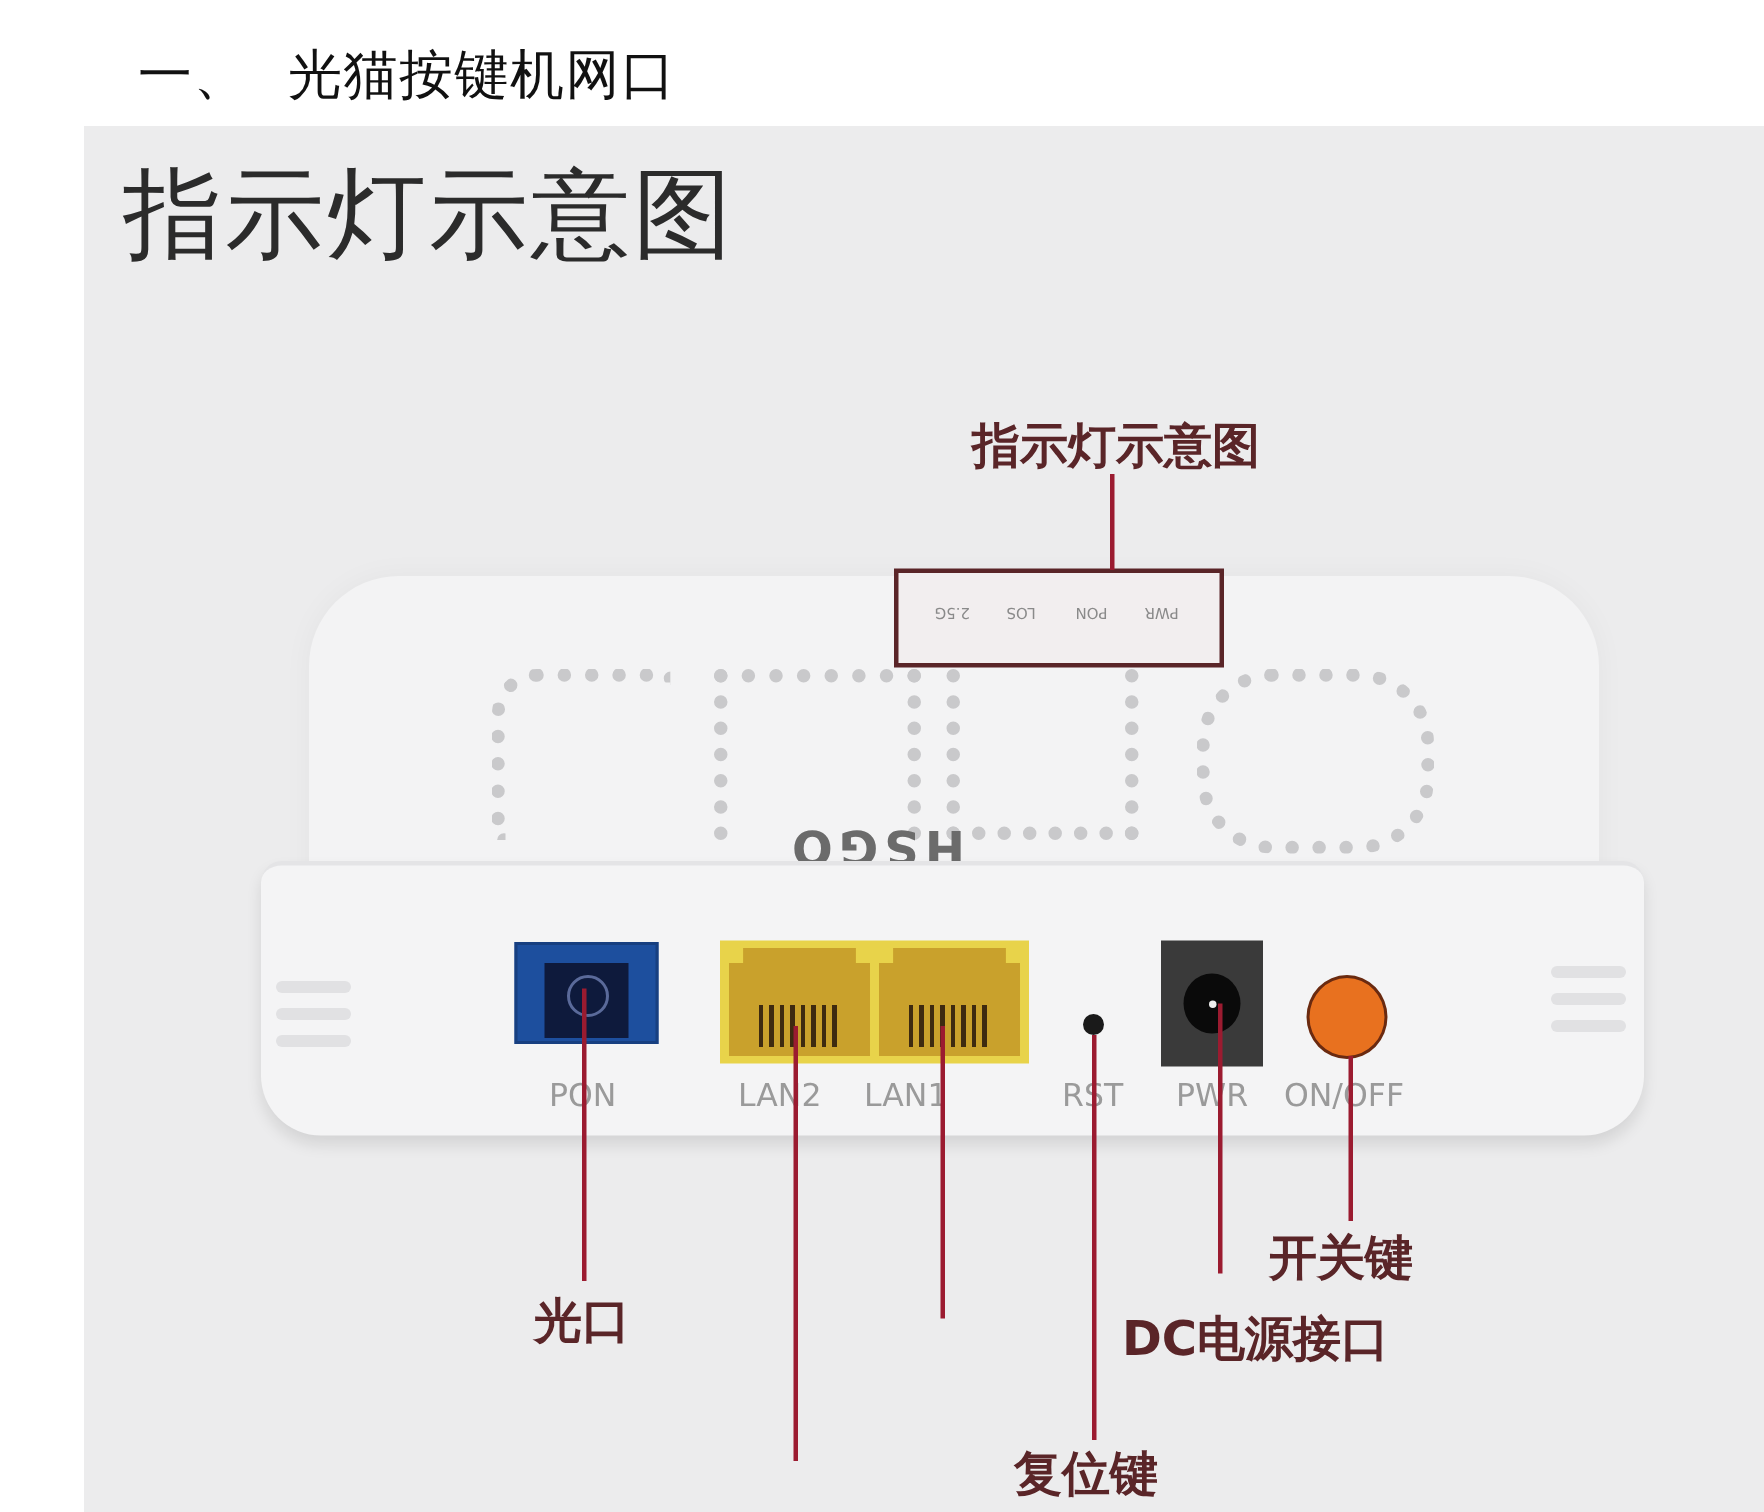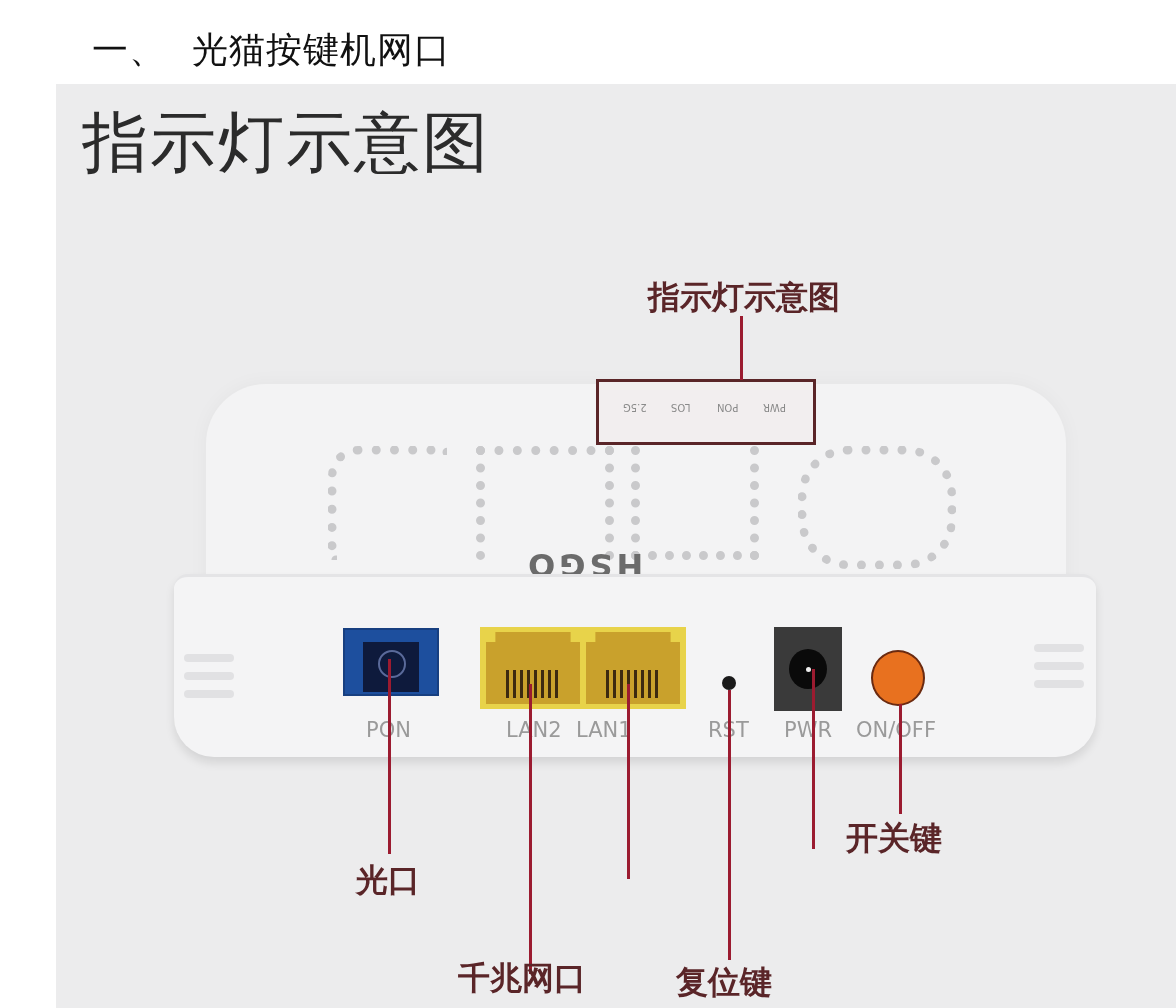--- a/index.html
+++ b/index.html
@@ -86,32 +86,32 @@
       </div>
   </div>
   <div class="rst"></div>
   <div class="pwr">
       <div class="hole"></div>
       <div class="pin"></div>
     </div>
   <div class="onoff"></div>
 
   <span class="port-label" style="left:310px">PON</span>
-  <span class="port-label" style="left:450px">LAN2</span>
+  <span class="port-label" style="left:436px">LAN2</span>
   <span class="port-label" style="left:520px">LAN1</span>
   <span class="port-label" style="left:652px">RST</span>
   <span class="port-label" style="left:728px">PWR</span>
   <span class="port-label" style="left:800px">ON/OFF</span>
 
   <div class="line" style="left:684px;top:232px;height:64px;"></div>
   <div class="line" style="left:332px;top:575px;height:195px;"></div>
   <div class="line" style="left:473px;top:600px;height:290px;"></div>
   <div class="line" style="left:571px;top:600px;height:195px;"></div>
   <div class="line" style="left:672px;top:606px;height:270px;"></div>
   <div class="line" style="left:756px;top:585px;height:180px;"></div>
   <div class="line" style="left:843px;top:620px;height:110px;"></div>
 
   <div class="callout-text" style="left:592px;top:192px;">指示灯示意图</div>
   <div class="callout-text" style="left:300px;top:775px;font-family:Liberation Mono, monospace;">光口</div>
-  <div class="callout-text" style="left:402px;top:873px;">千兆网口</div>
   <div class="callout-text" style="left:620px;top:877px;">复位键</div>
+  <div class="callout-text" style="left:692px;top:787px;">DC电源接口</div>
   <div class="callout-text" style="left:790px;top:733px;">开关键</div>
 </div>
 
 </body></html>

